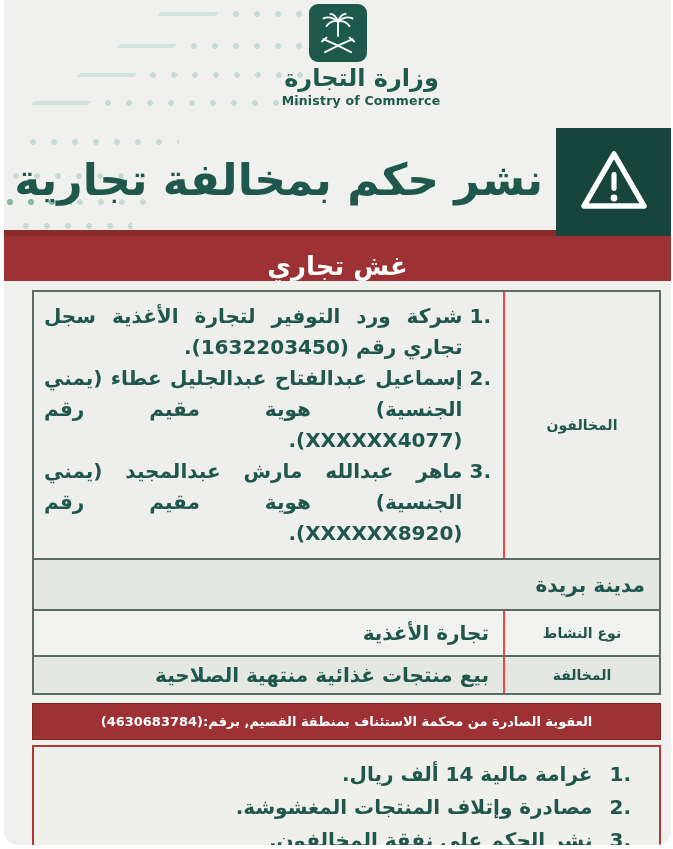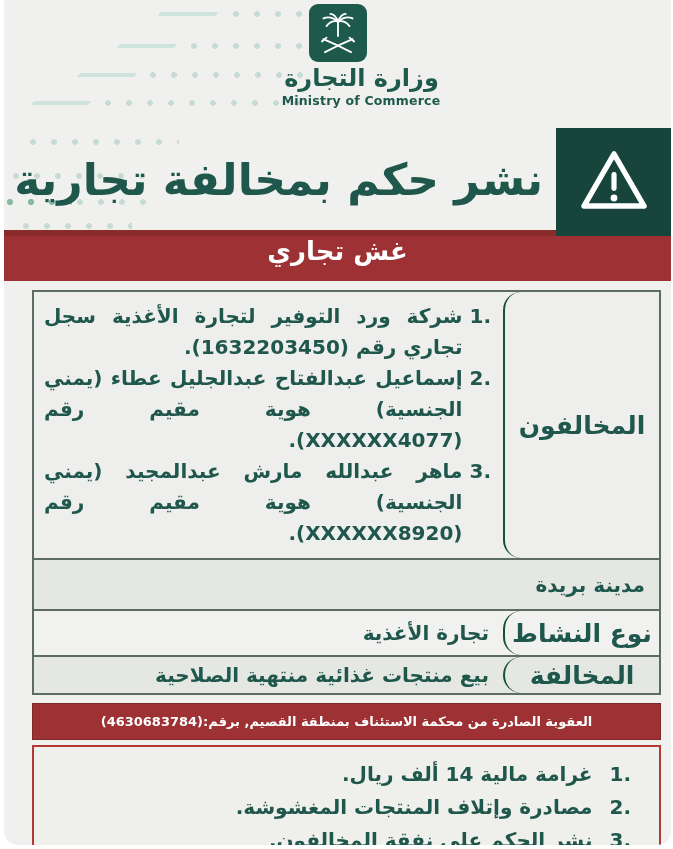--- a/index.html
+++ b/index.html
@@ -32,32 +32,32 @@
   .headline {
     position:absolute; right:128px; top:50%; transform:translateY(-50%);
     color:#1f574c; font-size:44px; font-weight:bold; direction:rtl; white-space:nowrap; z-index:2;
   }
   .warning-box {
     position:absolute; right:0; top:0; width:115px; height:108px;
     background:#17453b; display:flex; align-items:center; justify-content:center; z-index:3;
   }
   .red-line { height:6px; background:#8a2b2b; }
   .red-banner {
-    height:45px; background:#9e3133; display:flex; align-items:flex-start; justify-content:center;
+    height:45px; background:#9e3133; display:flex; align-items:flex-end; justify-content:center;
   }
   .red-banner span { color:#ffffff; font-size:26px; font-weight:bold; direction:rtl; }
 
   
   .vtable { margin:9px 10px 0 28px; border:2px solid #5c6b64; direction:rtl; }
   .trow { display:flex; border-top:2px solid #5c6b64; }
   .trow:first-child { border-top:none; }
   .tlabel {
-    width:156px; flex-shrink:0; border-left:2px solid #14532d;
+    width:156px; flex-shrink:0; border-left:2px solid #ef4444;
     display:flex; align-items:center; justify-content:center;
-    color:#1f574c; font-size:25px; font-weight:bold;border-radius:18px;
+    color:#1f574c; font-size:14px; font-weight:bold;
   }
   .tvalue {
     flex:1; display:flex; align-items:center;
     color:#1f574c; font-size:20px; font-weight:bold; padding:12px 14px;
   }
   .row-a { background:#eeeeec; }
   .row-b { background:#e5e7e3; }
   .row-c { background:#f1f1ef; }
   .h2r { height:51px; } .h3r { height:46px; } .h4r { height:38px; }
   .violators { display:block; padding:9px 12px 9px 10px; }

